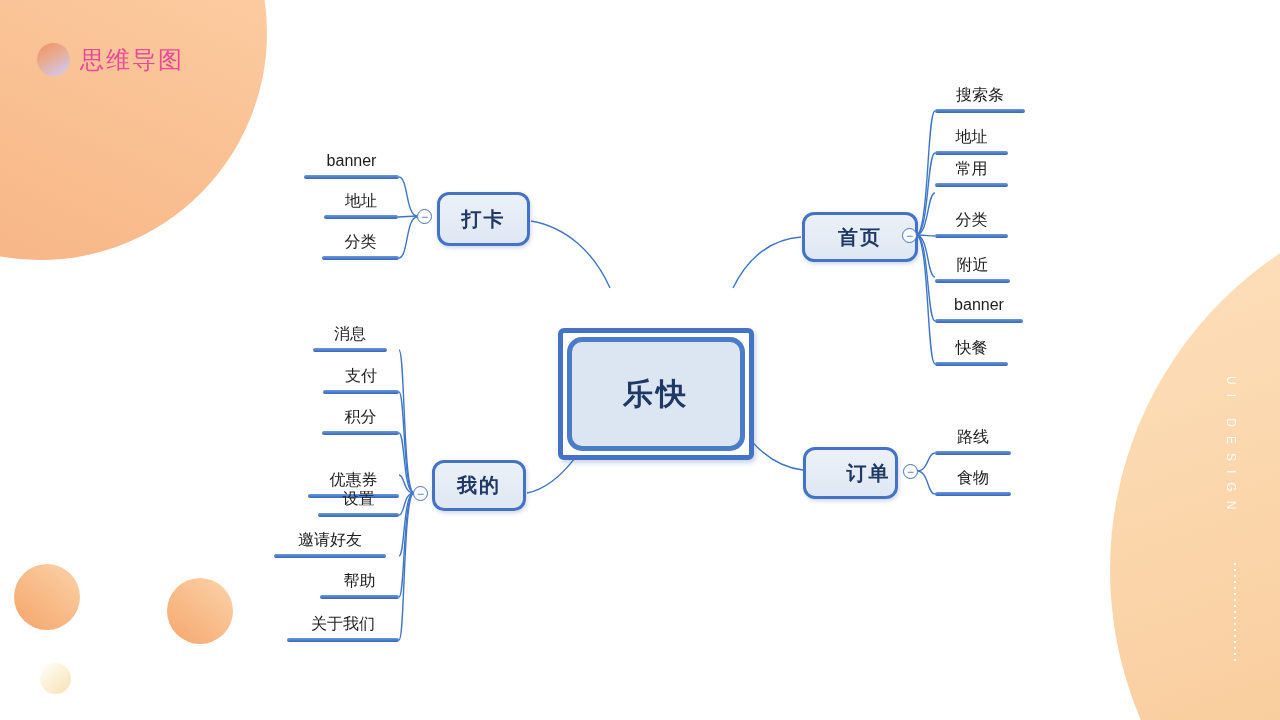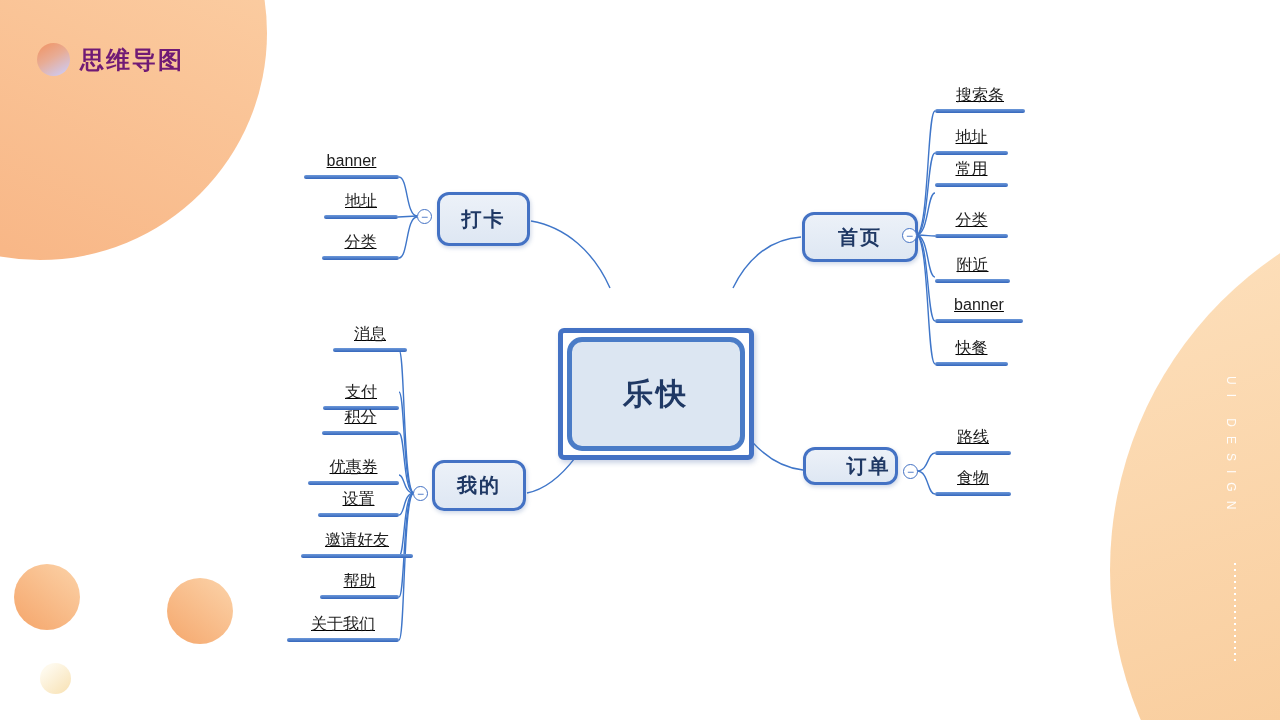--- a/index.html
+++ b/index.html
@@ -44,21 +44,21 @@
   }
   .orange-dash {
     position:absolute; left:625px; top:440px; width:33px; height:3px;
     border-radius:2px;
     background:linear-gradient(90deg,#F3A468,#FBDDB9);
     z-index:1;
   }
   
   .page-title {
     position:absolute; left:80px; top:44px;
-    font-size:24px; font-weight:bold; color:#701a75;
+    font-size:24px; font-weight:normal; color:#ec4899;
     letter-spacing:2px; z-index:2;
   }
   .watermark {
     position:absolute; left:1224px; top:376px;
     writing-mode:vertical-rl;
     font-size:12px; letter-spacing:9px; color:rgba(255,255,255,.92);
     z-index:2;
   }
   .dotted-line {
     position:absolute; left:1234px; top:563px; width:2px; height:98px;
@@ -85,33 +85,33 @@
     background:linear-gradient(180deg,#ECF1F8 0%,#DEE7F3 100%);
     border:3px solid #4472C4; border-radius:12px;
     display:flex; align-items:center; justify-content:center;
     font-size:20px; font-weight:600; color:#1F3864; letter-spacing:2px;
     box-shadow:1px 2px 4px rgba(80,110,170,.28);
     z-index:3;
   }
   .node-daka    { left:437px; top:192px; width:93px;  height:54px; }
   .node-shouye  { left:802px; top:212px; width:116px;  height:50px; }
   .node-wode    { left:432px; top:460px; width:94px;  height:51px; }
-  .node-dingdan { left:803px; top:447px; width:95px;  height:38px;padding-left:36px; }
+  .node-dingdan { left:803px; top:447px; width:95px;  height:52px;padding-left:36px; }
   .collapse {
     position:absolute; width:15px; height:15px; border-radius:50%;
     background:#ffffff; border:1.5px solid #4472C4; color:#4472C4;
     font-size:12px; line-height:1;
     display:flex; align-items:center; justify-content:center;
     z-index:4; cursor:pointer;
   }
   .cb-daka    { left:417px; top:209px; }
   .cb-shouye  { left:902px; top:228px; }
   .cb-wode    { left:413px; top:486px; }
   .cb-dingdan { left:903px; top:464px; }
-  .child { position:absolute; z-index:3;text-decoration:underline; }
+  .child { position:absolute; z-index:3; }
   .child-label {
     height:22px; line-height:22px; text-align:center;
     font-size:16px; color:#1d1d1d; white-space:nowrap;
   }
   .child-line {
     height:4px; margin-top:3px; border-radius:2px;
     background:linear-gradient(180deg,#6C98D9 0%,#3567BC 100%);
   }
 </style>
 </head>
@@ -212,41 +212,41 @@
 </div>
 <div class="child" style="left:935px;top:294px;width:88px">
   <div class="child-label">banner</div>
   <div class="child-line"></div>
 </div>
 <div class="child" style="left:935px;top:337px;width:73px">
   <div class="child-label">快餐</div>
   <div class="child-line"></div>
 </div>
 
-<div class="child" style="left:333px;top:323px;width:74px">
+<div class="child" style="left:313px;top:323px;width:74px">
   <div class="child-label">消息</div>
   <div class="child-line"></div>
 </div>
-<div class="child" style="left:323px;top:381px;width:76px">
+<div class="child" style="left:323px;top:365px;width:76px">
   <div class="child-label">支付</div>
   <div class="child-line"></div>
 </div>
 <div class="child" style="left:322px;top:406px;width:77px">
   <div class="child-label">积分</div>
   <div class="child-line"></div>
 </div>
-<div class="child" style="left:308px;top:456px;width:91px">
+<div class="child" style="left:308px;top:469px;width:91px">
   <div class="child-label">优惠券</div>
   <div class="child-line"></div>
 </div>
 <div class="child" style="left:318px;top:488px;width:81px">
   <div class="child-label">设置</div>
   <div class="child-line"></div>
 </div>
-<div class="child" style="left:301px;top:529px;width:112px">
+<div class="child" style="left:274px;top:529px;width:112px">
   <div class="child-label">邀请好友</div>
   <div class="child-line"></div>
 </div>
 <div class="child" style="left:320px;top:570px;width:79px">
   <div class="child-label">帮助</div>
   <div class="child-line"></div>
 </div>
 <div class="child" style="left:287px;top:613px;width:112px">
   <div class="child-label">关于我们</div>
   <div class="child-line"></div>

